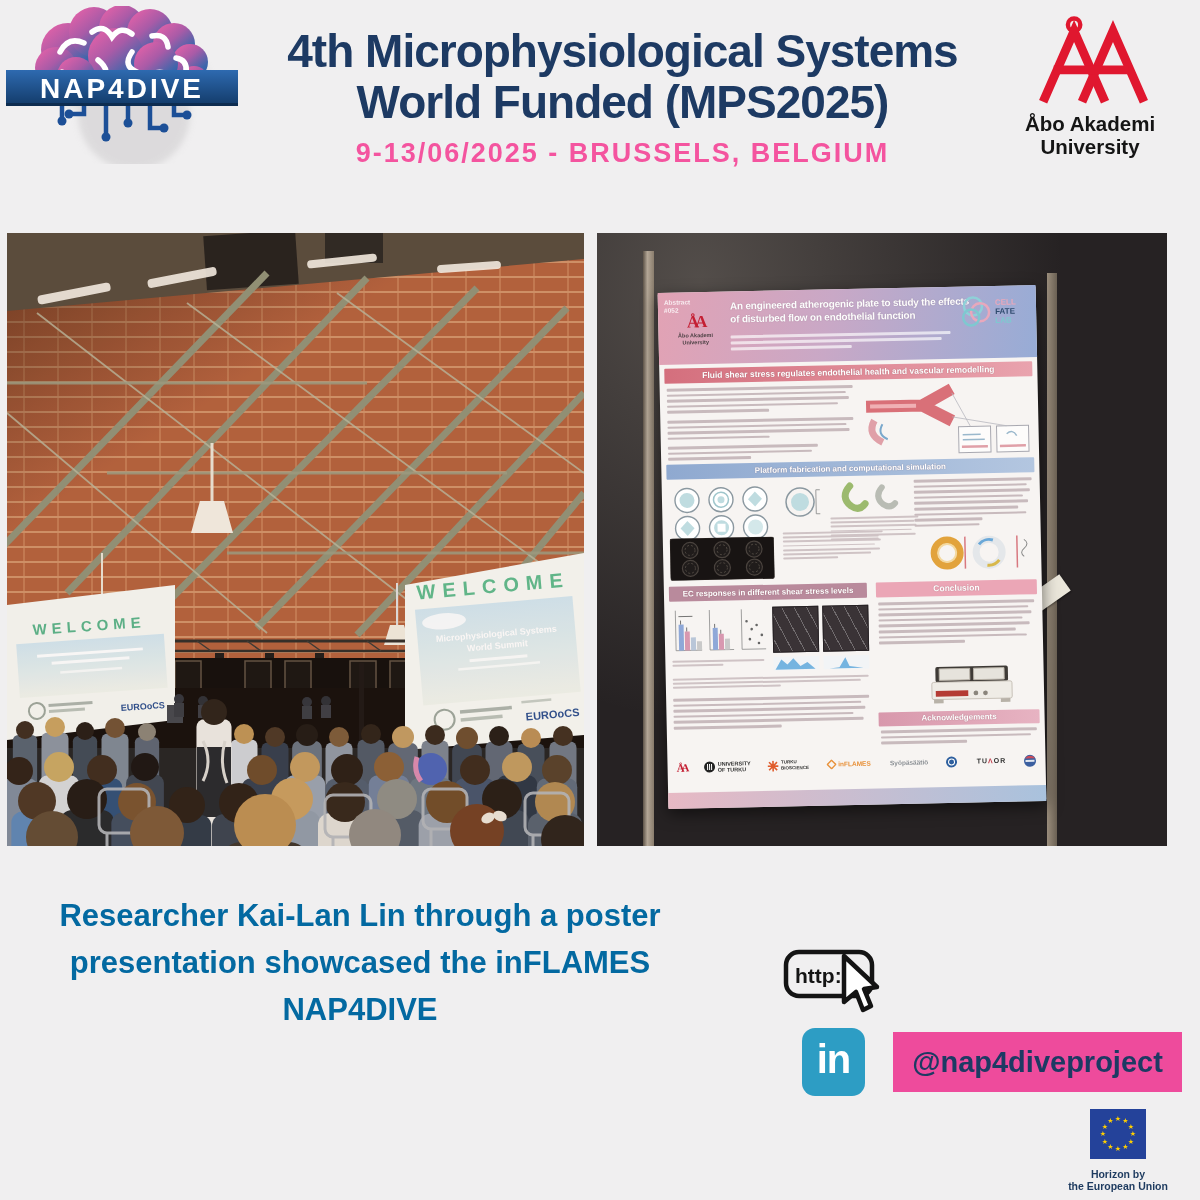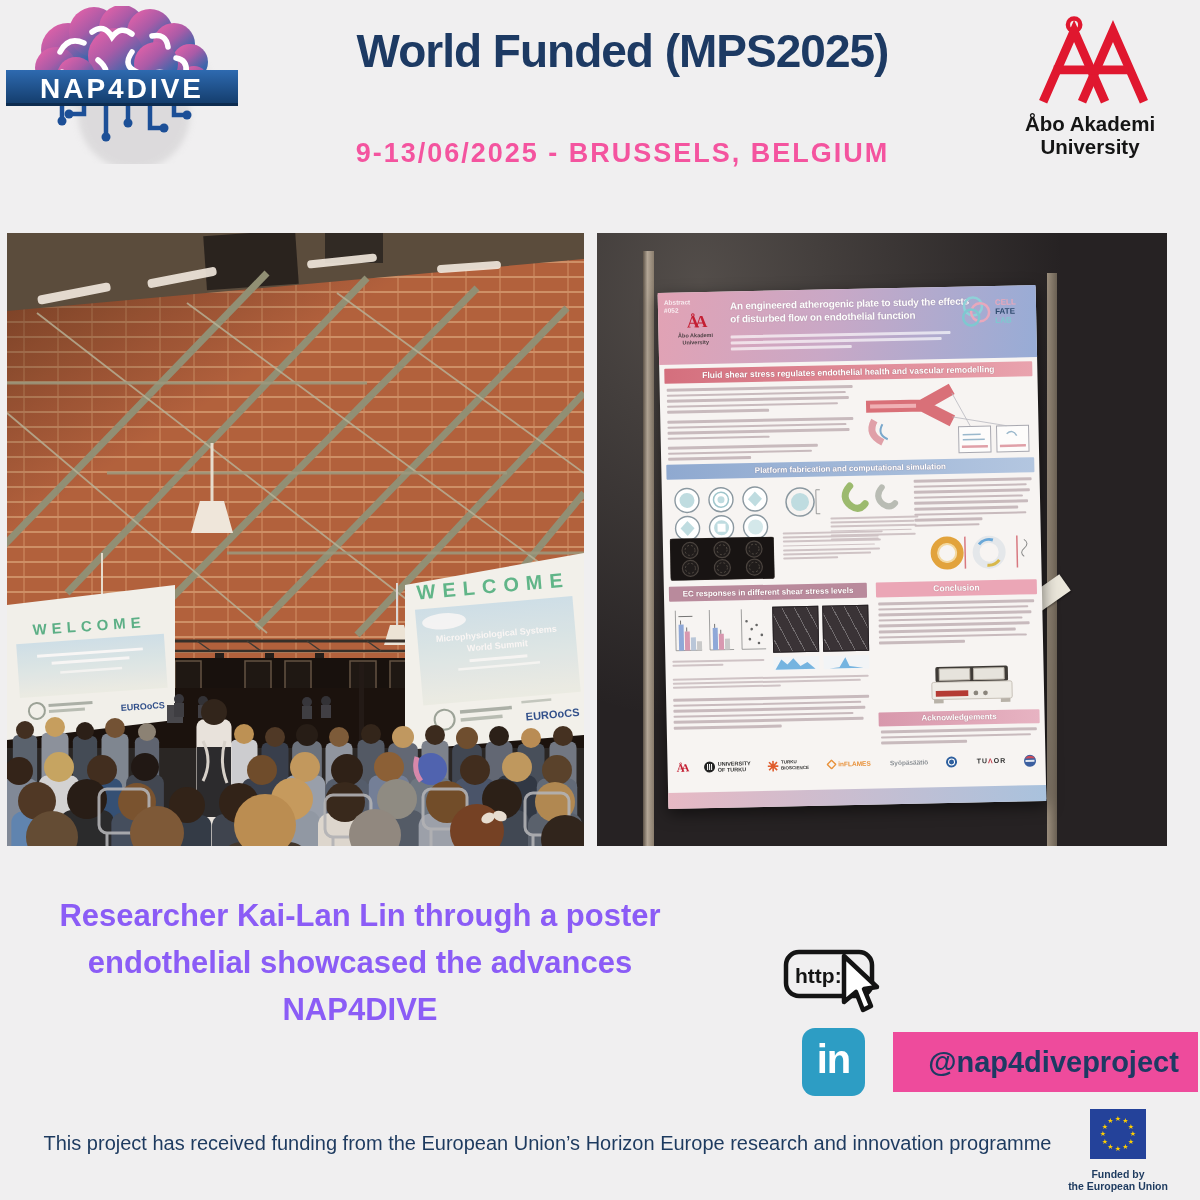--- a/index.html
+++ b/index.html
@@ -61,28 +61,28 @@
       background-image:repeating-linear-gradient(63deg,rgba(255,255,255,0) 0 5px,rgba(255,255,255,.28) 5px 6px,rgba(255,255,255,0) 6px 11px);}
   .p-logos{position:absolute;left:5px;right:5px;top:462px;height:26px;display:flex;
       align-items:center;justify-content:space-between;padding:0 4px;}
   .pl-item{display:flex;align-items:center;}
   .pl-txt{font-size:5.5px;font-weight:bold;color:#333;line-height:6px;margin-left:2px;}
   .p-strip{position:absolute;left:0;right:0;bottom:0;height:16px;
       background:linear-gradient(90deg,#e7b9c4,#a9c2dd);}
 
   
   .caption{position:absolute;left:20px;top:892px;width:680px;text-align:center;
-      font-size:31px;line-height:47px;font-weight:bold;color:#8b5cf6;}
+      font-size:31px;line-height:47px;font-weight:bold;color:#0369a1;}
 
   
   .http-wrap{position:absolute;left:778px;top:938px;width:116px;height:82px;}
   .btn{position:absolute;width:289px;height:59px;background:#ee4b9c;color:#1d3a63;
       font-weight:bold;font-size:29px;display:flex;align-items:center;justify-content:center;cursor:pointer;}
   .btn-site{left:893px;top:949px;}
-  .btn-social{left:893px;top:1032px;height:60px;padding-left:16px;}
+  .btn-social{left:893px;top:1032px;height:60px;}
   .li-icon{position:absolute;left:802px;top:1028px;width:63px;height:63px;border-radius:13px;
       background:#2d9dc4;color:#fff;font-weight:bold;font-size:40px;letter-spacing:-1px;
       display:flex;align-items:center;justify-content:center;padding-bottom:5px;cursor:pointer;}
 
   
   .funding{position:absolute;left:0;top:1131px;width:1095px;text-align:center;
       font-size:20px;line-height:25px;color:#1d3a5f;}
   .eu-wrap{position:absolute;left:1048px;top:1108px;width:140px;text-align:center;}
   .eu-txt{font-size:10.5px;font-weight:bold;color:#1d3a5f;line-height:12px;margin-top:4px;}
 </style>
@@ -155,20 +155,21 @@
           <circle cx="63" cy="108" r="4.5"></circle>
           <circle cx="100" cy="131" r="4.5"></circle>
         <circle cx="122" cy="117" r="4.5"></circle>
           <circle cx="158" cy="122" r="4.5"></circle>
           <circle cx="181" cy="109" r="4.5"></circle>
       </g>
     </svg>
   </div>
 
   <div class="title">
+    <div>4th Microphysiological Systems</div>
     <div>World Funded (MPS2025)</div>
   </div>
   <div class="date-loc">9-13/06/2025 - BRUSSELS, BELGIUM</div>
 
   <div class="aau-wrap">
     <svg width="122" height="90" viewBox="0 0 138 100">
       <g stroke="#e0172f" fill="none">
         <circle cx="51" cy="9" r="7" stroke-width="5"></circle>
         <path d="M16 96 L51 16 L86 96" stroke-width="10"></path>
         <path d="M60 96 L95 16 L130 96" stroke-width="10"></path>
@@ -735,56 +736,55 @@
             <rect x="2" y="5.5" width="9" height="2" fill="#fff" opacity="0.85"></rect>
           </svg>
         </div>
       </div>
       <div class="p-strip"></div>
     </div>
   </div>
 
   <div class="caption">
     <div>Researcher Kai-Lan Lin through a poster</div>
-    <div>endothelial showcased the advances</div>
+    <div>presentation showcased the inFLAMES</div>
     <div>NAP4DIVE</div>
   </div>
 
   <div class="http-wrap">
     <svg width="116" height="82" viewBox="0 0 116 82">
       <rect x="8" y="14" width="86" height="44" rx="13" fill="none" stroke="#141414" stroke-width="4.5"></rect>
       <text x="17" y="45" font-size="21" font-weight="bold" fill="#141414">http://</text>
       <g transform="translate(66,18)">
         <polygon points="0,0 0,46 12,36 19,54 27,50 20,33 33,31" fill="#ffffff" stroke="#141414" stroke-width="4.5" stroke-linejoin="round"></polygon>
       </g>
     </svg>
   </div>
   <div class="li-icon">in</div>
   <div class="btn btn-social">@nap4diveproject</div>
 
   <div class="funding">
-    <div>This project has received funding from the European Union’s Horizon Europe research and innovation programme</div>
   </div>
   <div class="eu-wrap">
     <svg width="56" height="52" viewBox="0 0 56 50">
       <rect x="0" y="0" width="56" height="50" fill="#24429a"></rect>
       <g font-size="7" fill="#ffcf00" text-anchor="middle" font-family="'DejaVu Sans',sans-serif">
         <text x="28" y="12">★</text>
           <text x="35.5" y="14.1">★</text>
         <text x="41" y="19.5">★</text>
           <text x="43" y="27">★</text>
         <text x="41" y="34.5">★</text>
           <text x="35.5" y="40">★</text>
         <text x="28" y="42">★</text>
           <text x="20.5" y="40">★</text>
         <text x="15" y="34.5">★</text>
           <text x="13" y="27">★</text>
         <text x="15" y="19.5">★</text>
           <text x="20.5" y="14.1">★</text>
       </g>
     </svg>
     <div class="eu-txt">
-      <div>Funded by</div>
+      <div>Horizon by</div>
       <div>the European Union</div>
     </div>
   </div>
 
 </div>
 
 </body></html>

